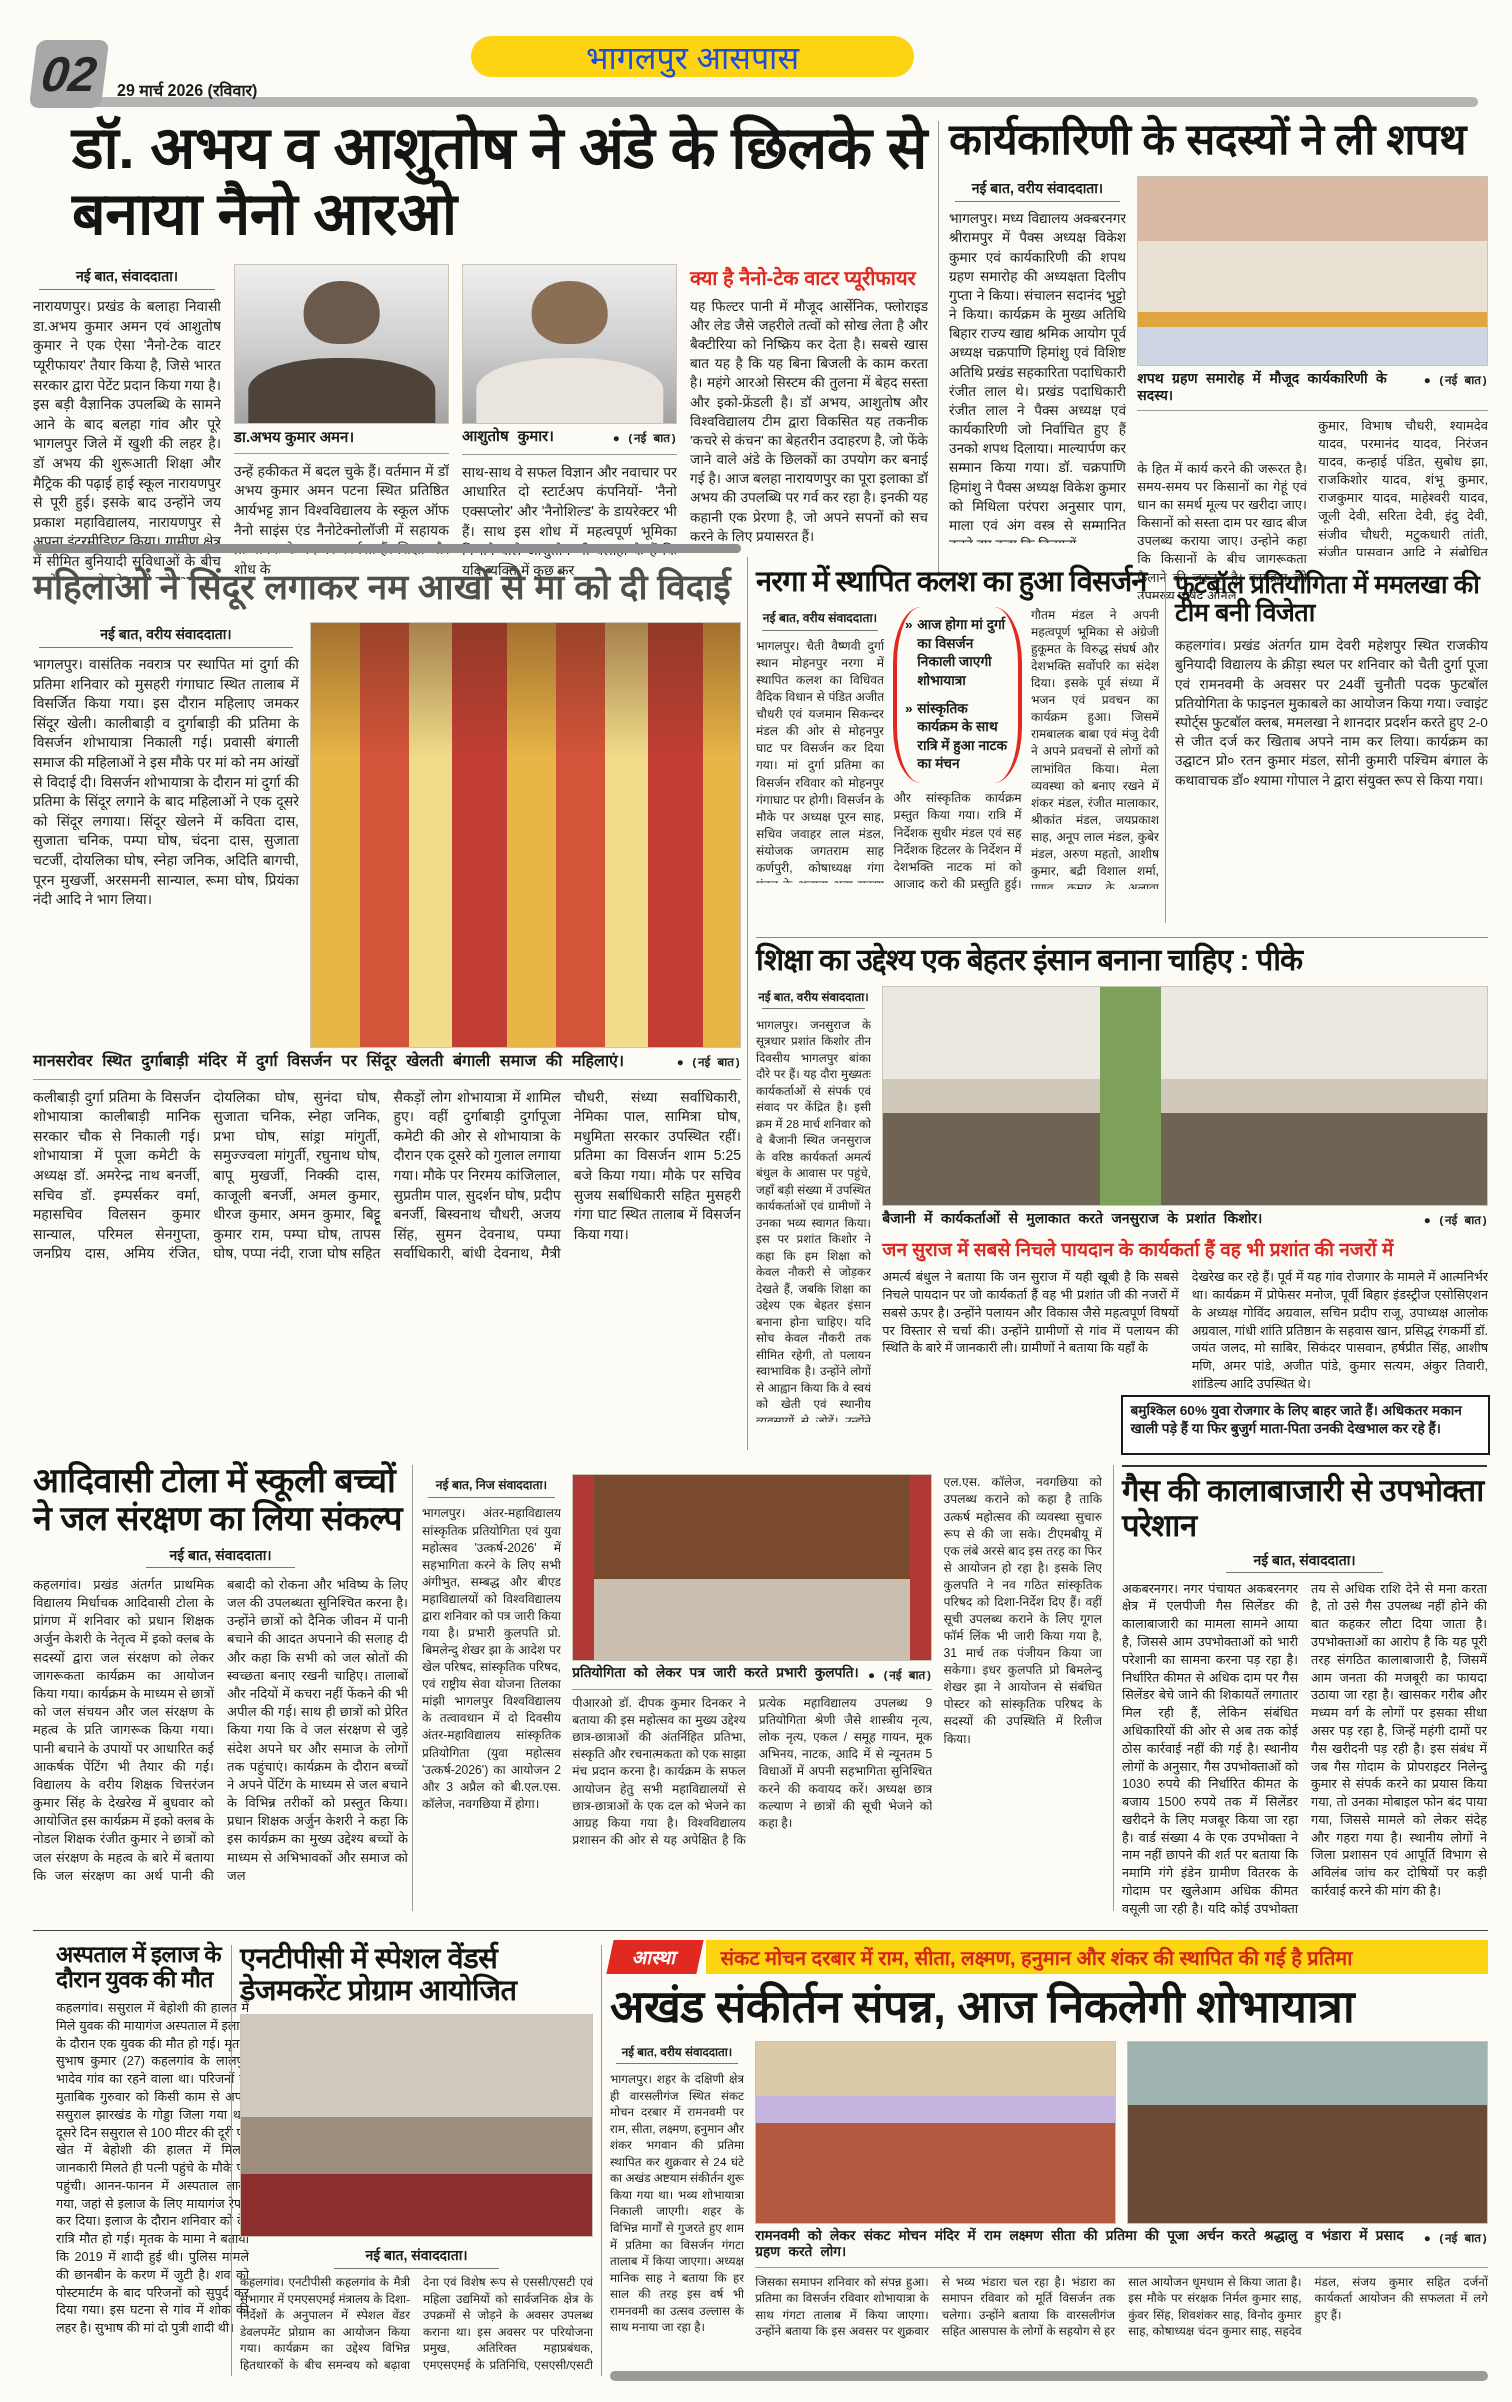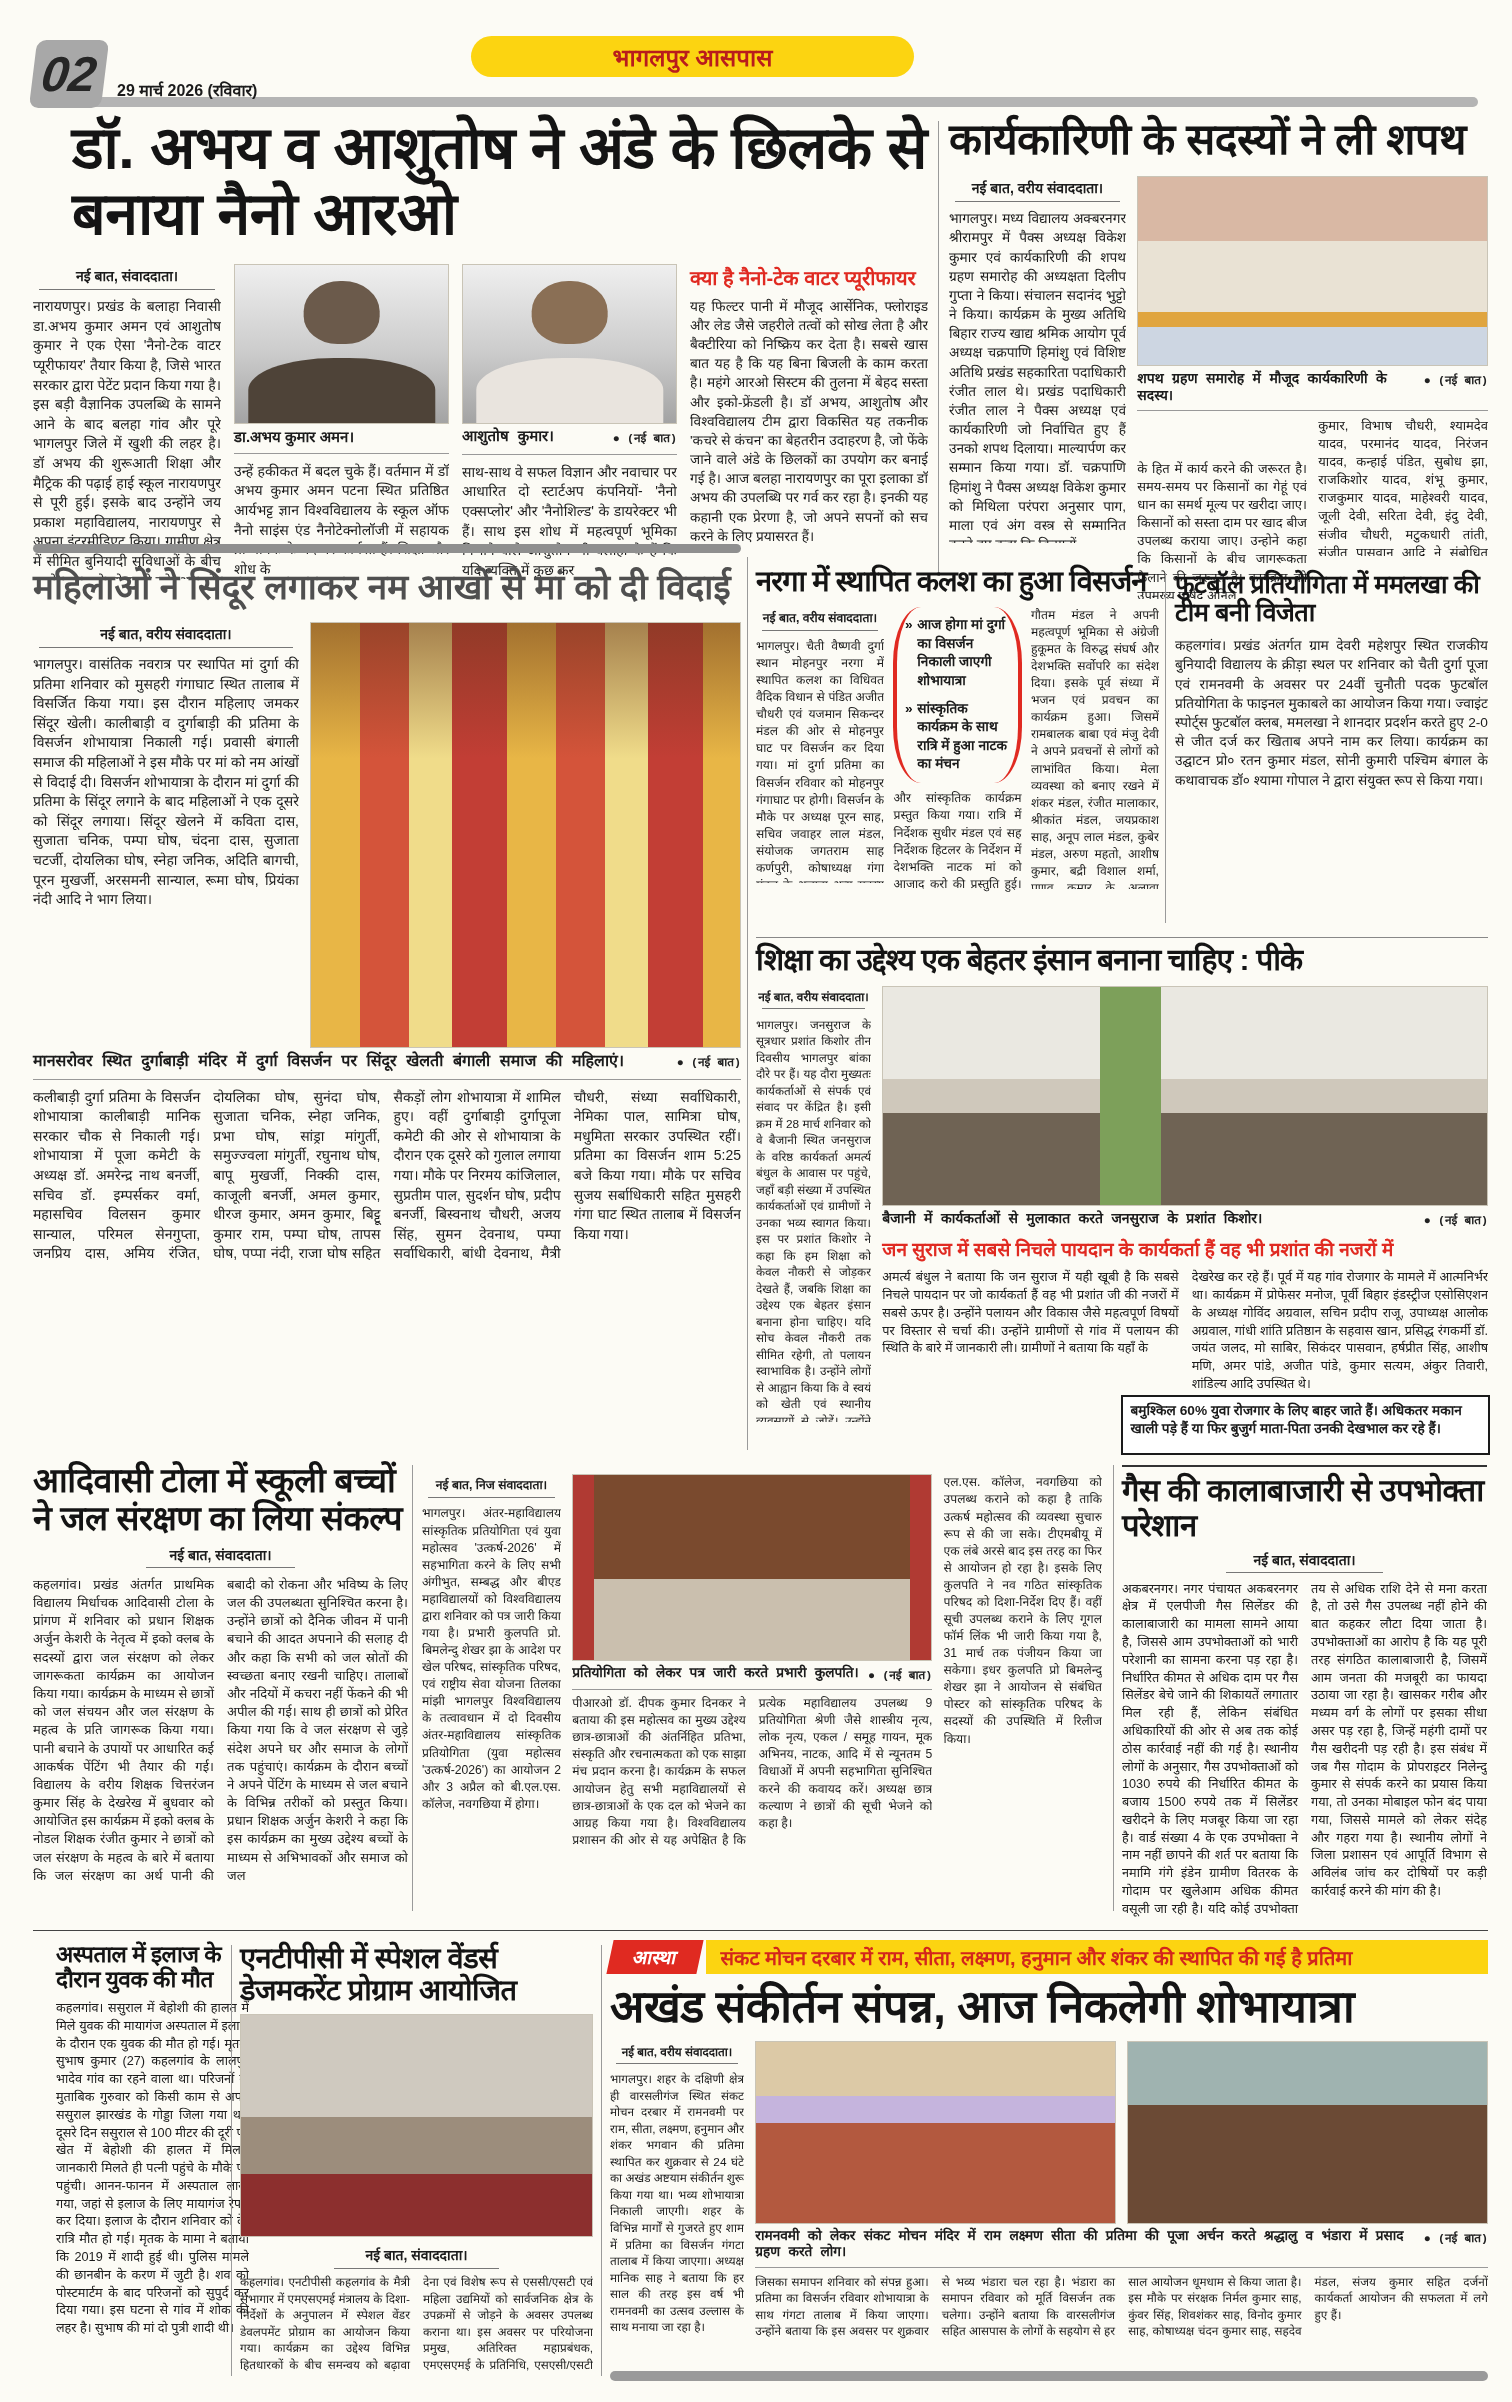--- a/index.html
+++ b/index.html
@@ -7,21 +7,21 @@
         font-family:"Liberation Sans","DejaVu Sans",sans-serif;color:#1b1b1b;}
   .abs{position:absolute;}
   
   .pagenum{left:33px;top:40px;width:72px;height:68px;background:#a8a8a8;border-radius:9.4px;
            transform:skewX(-7deg);display:flex;align-items:center;justify-content:center;}
   .pagenum span{font-size:49px;font-weight:900;color:#262626;font-style:italic;}
   .hdate{left:117px;top:79px;font-size:16px;font-weight:bold;}
   .graybar{background:#b4b4b4;border-radius:5.6px;}
   .ypill{left:471px;top:36px;width:443px;height:41px;background:#fcd411;border-radius:21px;
          display:flex;align-items:center;justify-content:center;}
-  .ypill span{color:#b91c1c;font-weight:700;font-size:24px;}
+  .ypill span{color:#1d4ed8;font-weight:400;font-size:32px;}
   .masthead{left:1224px;top:24.5px;width:254px;text-align:center;font-size:45px;font-weight:900;color:#e02a21;
             text-shadow:0.9px 0.9px 0 #fff,1.9px 1.9px 1.9px #bbb;}
   
   .hl{font-weight:900;color:#141414;line-height:1.12;letter-spacing:-0.5px;}
   .kicker{font-weight:900;color:#4f4f4f;}
   .byline{text-align:center;font-weight:bold;font-size:14px;padding:1.9px 0 3.8px;}
   .brule{height:0.9px;background:#777;margin:0 5.6px 7.5px;}
   .bt{font-size:14px;line-height:1.4;text-align:justify;overflow:hidden;}
   .cap{font-weight:bold;font-size:15px;line-height:1.2;}
   .credit{font-size:11.8px;font-weight:bold;color:#222;white-space:nowrap;}

